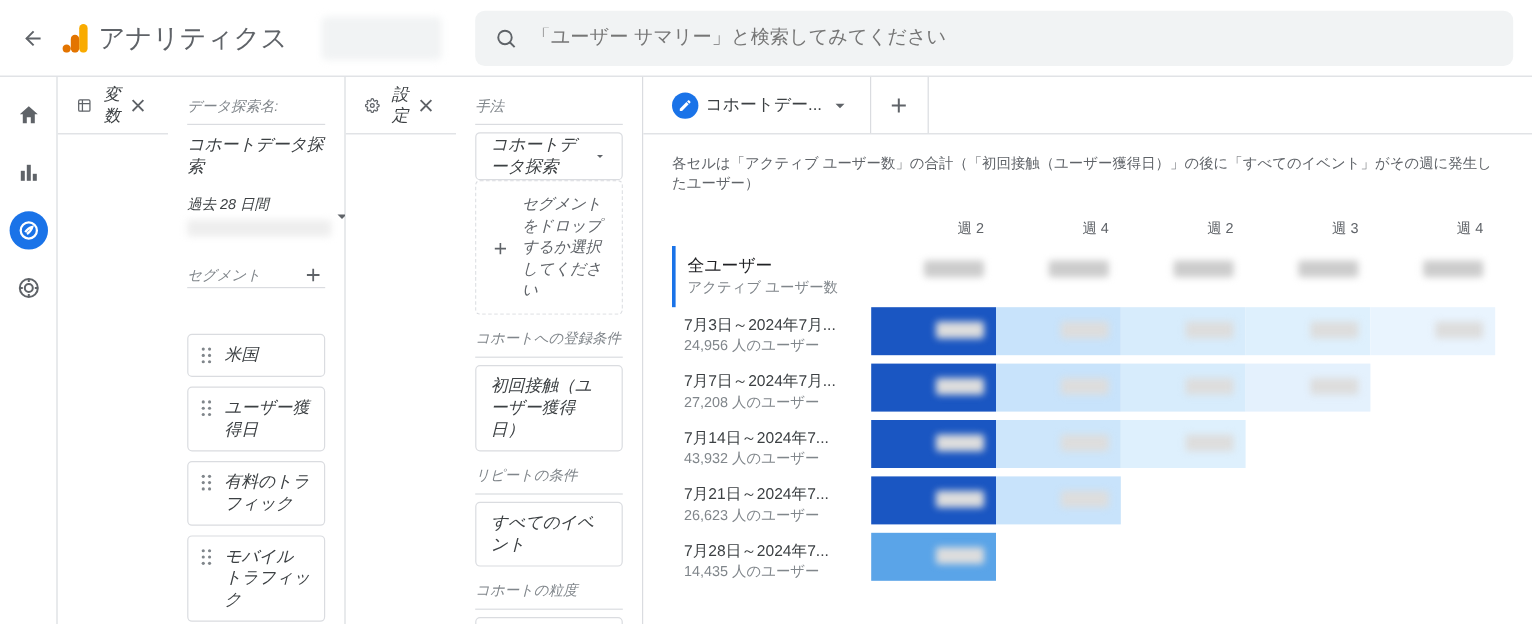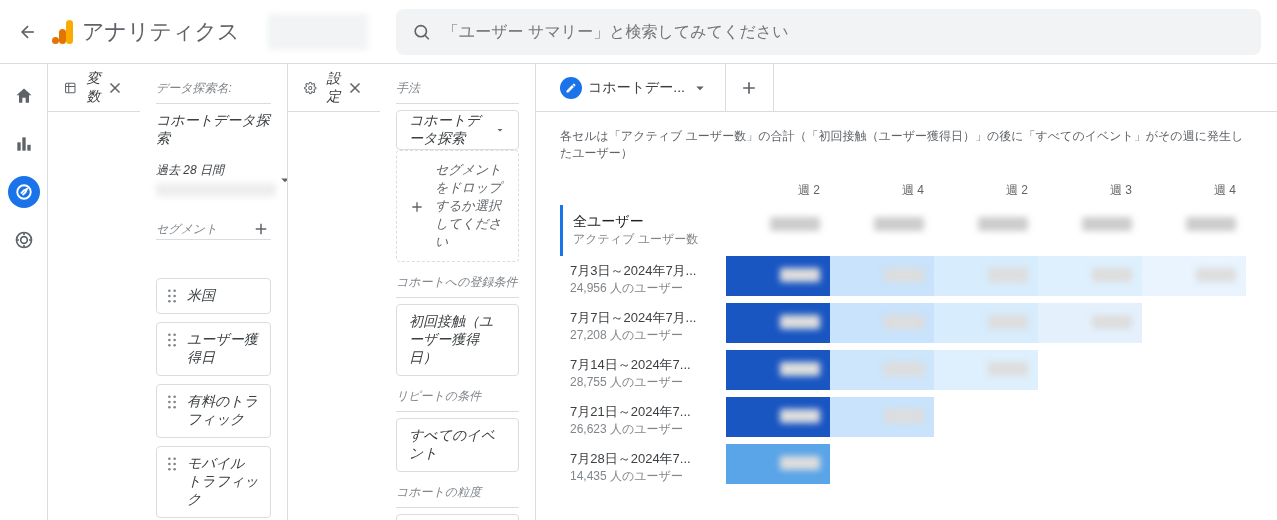--- a/index.html
+++ b/index.html
@@ -335,21 +335,21 @@
             <div class="t1">7月7日～2024年7月...</div>
             <div class="t2">27,208 人のユーザー</div>
           </div>
           <div class="cell blur" style="background: rgb(26, 86, 194);"></div>
           <div class="cell blur" style="background: rgb(200, 227, 251);"></div>
           <div class="cell blur" style="background: rgb(215, 236, 252);"></div>
           <div class="cell blur" style="background: rgb(228, 241, 253);"></div>
           <div class="cell"></div>
           <div class="row-sub">
             <div class="t1">7月14日～2024年7...</div>
-            <div class="t2">28,755 人のユーザー</div>
+            <div class="t2">43,932 人のユーザー</div>
           </div>
           <div class="cell blur" style="background: rgb(26, 86, 194);"></div>
           <div class="cell blur" style="background: rgb(205, 230, 251);"></div>
           <div class="cell blur" style="background: rgb(222, 240, 253);"></div>
           <div class="cell"></div>
           <div class="cell"></div>
           <div class="row-sub">
             <div class="t1">7月21日～2024年7...</div>
             <div class="t2">26,623 人のユーザー</div>
           </div>

